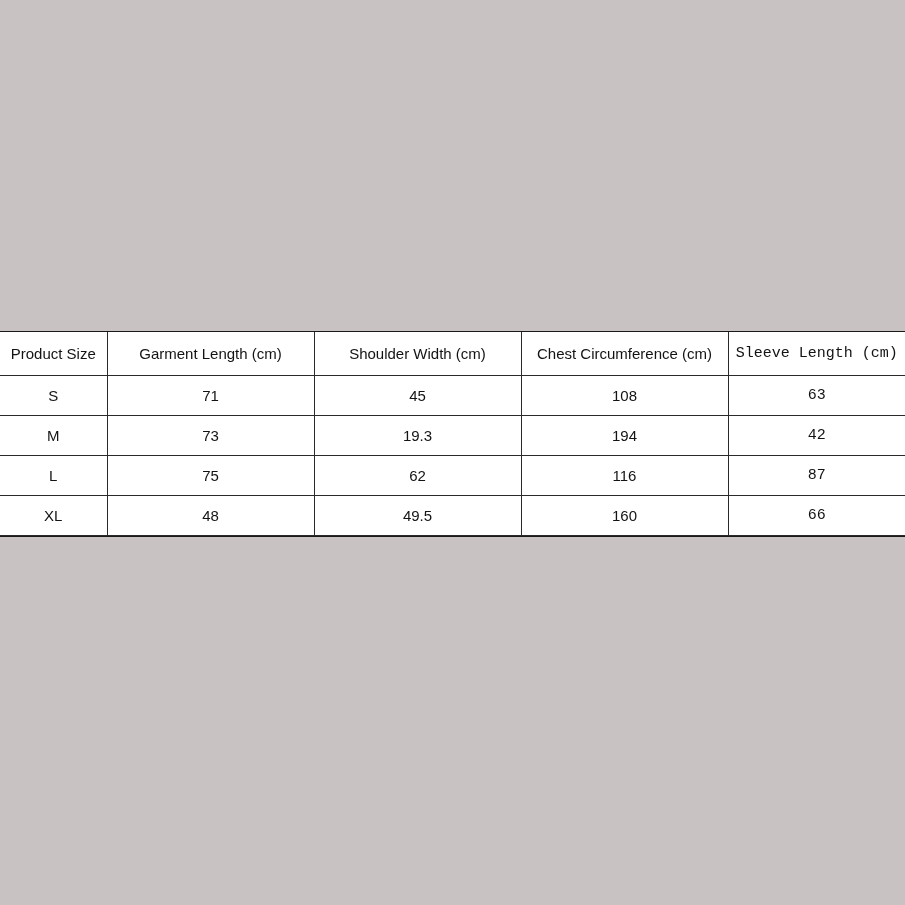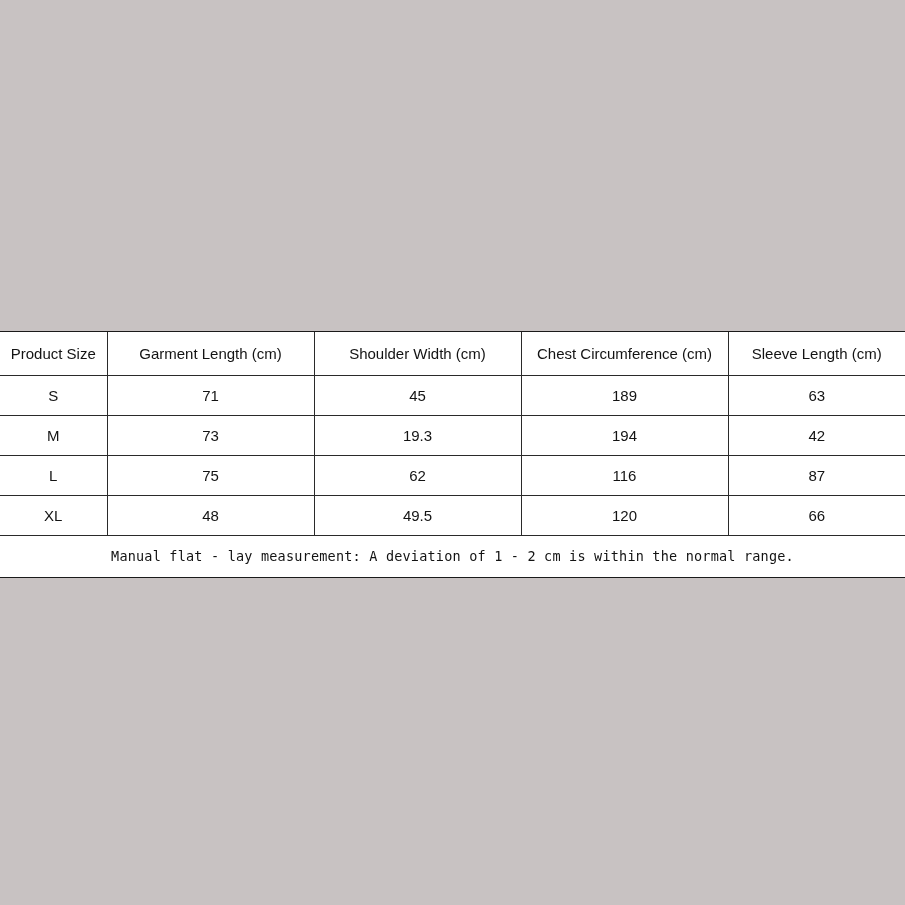--- a/index.html
+++ b/index.html
@@ -44,20 +44,21 @@
     height: 40px;
     padding: 0 2px;
     box-sizing: border-box;
   }
   table.size-table tr.header-row td {
     font-size: 15px;
     height: 43px;
   }
   table.size-table tr td:last-child {
     border-right: none;
+    font-family: Liberation Mono, monospace;
   }
   table.size-table tr.note-row td {
     border-bottom: none;
     border-right: none;
     font-family: "DejaVu Sans Mono", monospace;
     font-size: 13.5px;
     height: 42px;
     letter-spacing: 0.2px;
   }
   col.c0 { width: 107px; }
@@ -84,43 +85,40 @@
           <td>Product Size</td>
           <td>Garment Length (cm)</td>
           <td>Shoulder Width (cm)</td>
           <td>Chest Circumference (cm)</td>
           <td>Sleeve Length (cm)</td>
         </tr>
         <tr>
           <td>S</td>
           <td>71</td>
           <td>45</td>
-          <td>189</td>
+          <td>108</td>
           <td>63</td>
         </tr>
         <tr>
           <td>M</td>
           <td>73</td>
           <td>19.3</td>
           <td>194</td>
           <td>42</td>
         </tr>
         <tr>
           <td>L</td>
           <td>75</td>
           <td>62</td>
           <td>116</td>
           <td>87</td>
         </tr>
         <tr>
           <td>XL</td>
           <td>48</td>
           <td>49.5</td>
-          <td>120</td>
+          <td>160</td>
           <td>66</td>
-        </tr>
-        <tr class="note-row">
-          <td colspan="5">Manual flat - lay measurement: A deviation of 1 - 2 cm is within the normal range.</td>
         </tr>
       </tbody>
     </table>
   </div>
 </div>
 
 </body></html>

